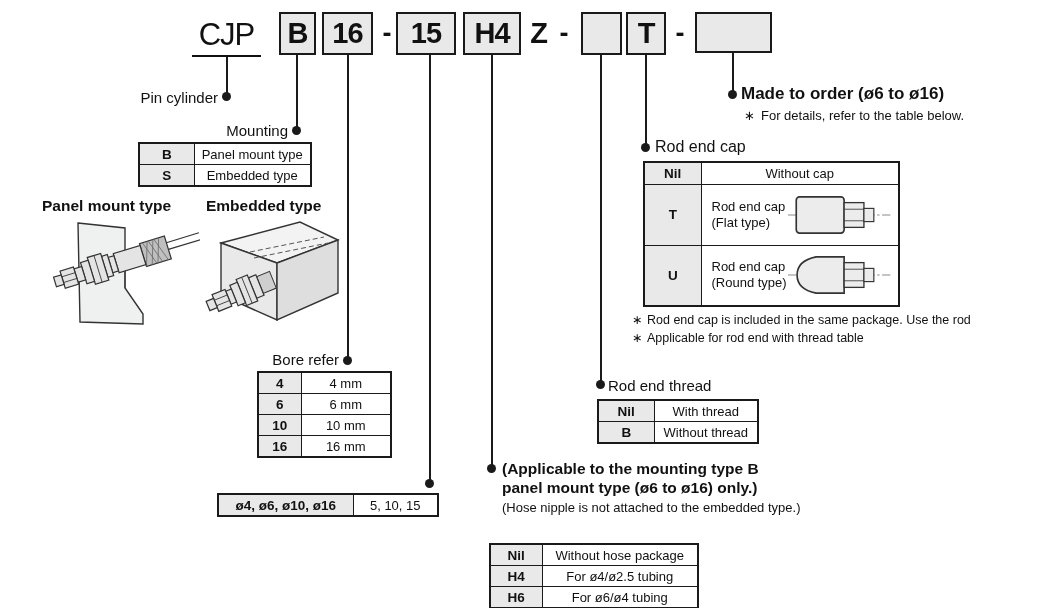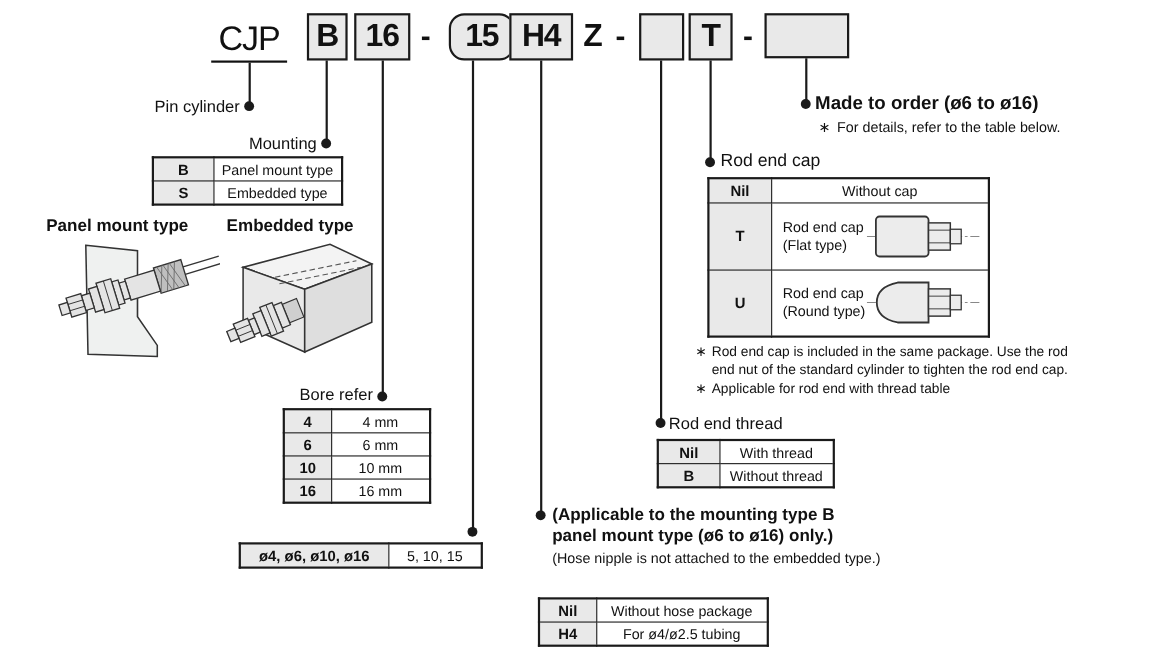--- a/index.html
+++ b/index.html
@@ -60,21 +60,21 @@
 </style>
 </head>
 <body>
 
 <div id="canvas">
 
   <div class="code-prefix" style="left:192px;width:69px;">CJP</div>
   <div class="code-box" style="left:279px;width:37px;">B</div>
   <div class="code-box" style="left:322px;width:51px;">16</div>
   <div class="code-dash" style="left:374px;width:26px;">-</div>
-  <div class="code-box" style="left:408px;width:60px;border-radius:14px;">15</div>
+  <div class="code-box" style="left:396px;width:60px;">15</div>
   <div class="code-box" style="left:463px;width:58px;">H4</div>
   <div class="code-plain" style="left:524px;width:30px;">Z</div>
   <div class="code-dash" style="left:551px;width:26px;">-</div>
   <div class="code-box" style="left:581px;width:41px;"></div>
   <div class="code-box" style="left:626px;width:40px;">T</div>
   <div class="code-dash" style="left:667px;width:26px;">-</div>
   <div class="code-box" style="left:695px;width:77px;height:41px;"></div>
 
   <div class="vline" style="left:226px;top:57px;height:40px;"></div>
   <div class="vline" style="left:296px;top:55px;height:76px;"></div>
@@ -216,20 +216,24 @@
       </colgroup>
     <tbody>
         <tr>
       <th>Nil</th>
       <td>Without hose package</td>
     </tr>
     <tr>
       <th>H4</th>
       <td>For ø4/ø2.5 tubing</td>
     </tr>
+    <tr>
+      <th>H6</th>
+      <td>For ø6/ø4 tubing</td>
+    </tr>
   </tbody>
     </table>
 
   <div class="head" style="left:608px;top:377px;">Rod end thread</div>
   <table class="spec" style="left:597px;top:399px;">
     <colgroup>
         <col style="width:56px">
         <col style="width:104px">
       </colgroup>
     <tbody>
@@ -294,21 +298,20 @@
       </td>
     </tr>
   </tbody>
     </table>
 
   <div class="cap-notes" style="left:632px;top:313px;">
     <div class="note">
       <span class="ast">∗</span>
       <div class="nt">
         <span>Rod end cap is included in the same package. Use the rod</span><br>
-        <span>end nut of the standard cylinder to tighten the rod end cap.</span>
       </div>
     </div>
     <div class="note">
       <span class="ast">∗</span>
       <div class="nt">
         <span>Applicable for rod end with thread table</span>
       </div>
     </div>
   </div>
 

